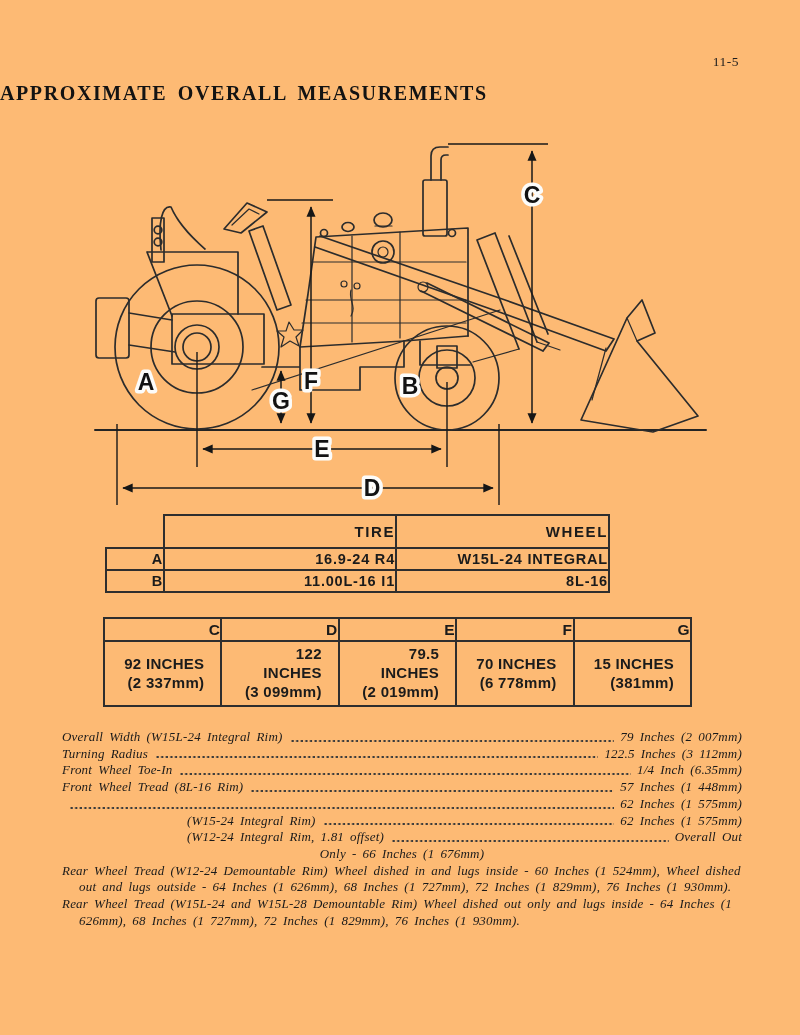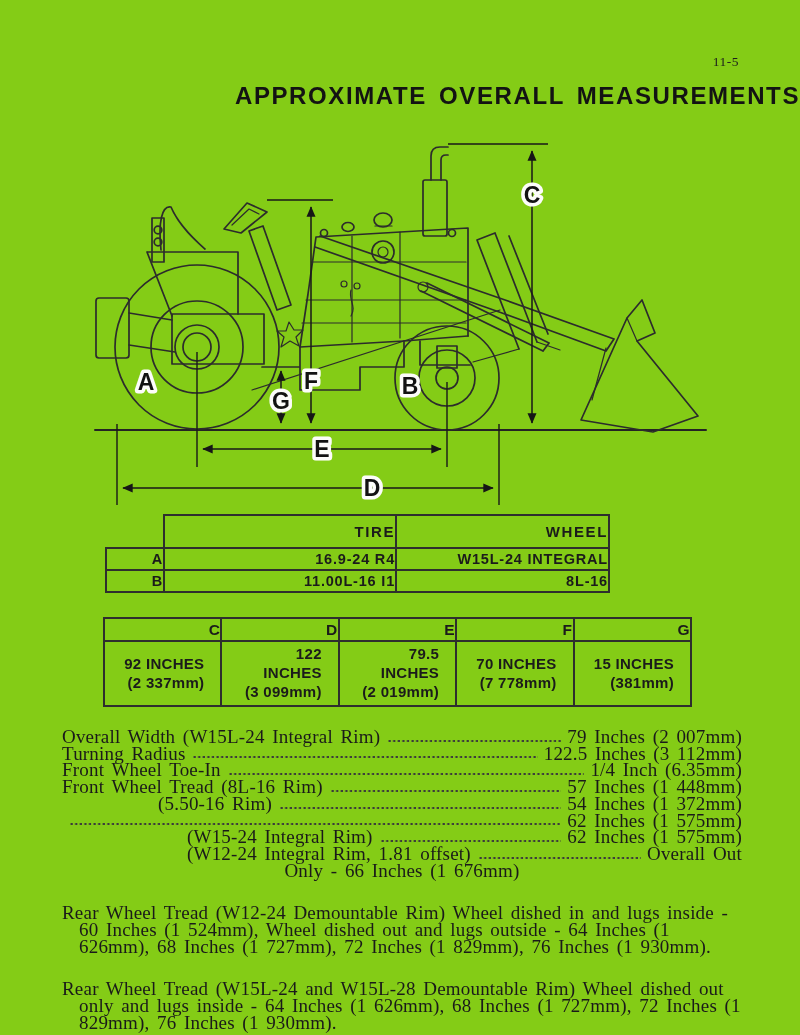--- a/index.html
+++ b/index.html
@@ -1,25 +1,25 @@
 <!DOCTYPE html>
 <html><head>
 <meta charset="utf-8">
 <style>
   html,body{margin:0;padding:0;background:#e8e8e6;}
   .page{
     position:relative;width:800px;height:1035px;margin:0 auto;
-    background:#84cc16;color:#1d1d1d;overflow:hidden;
+    background:#fdba74;color:#1d1d1d;overflow:hidden;
     font-family:"Liberation Serif",serif;
   }
   
   .pagenum{position:absolute;top:54px;right:61px;font-size:13.5px;letter-spacing:.5px;}
   .title{
-    position:absolute;left:0;right:0;top:82px;text-align:right;
-    font-family:Liberation Sans, sans-serif;font-weight:700;font-size:24px;
+    position:absolute;left:0;right:0;top:82px;text-align:left;
+    font-family:Liberation Serif, serif;font-weight:700;font-size:20px;
     letter-spacing:1.6px;word-spacing:4px;color:#131313;
   }
   
   .diagram{position:absolute;left:85px;top:125px;width:630px;height:400px;}
   .ol{stroke:#2c2c2c;stroke-width:1.7;fill:none;stroke-linecap:round;stroke-linejoin:round;}
   .thin{stroke-width:1.2;}
   .dim{stroke:#191919;stroke-width:1.5;fill:none;marker-start:url(#arw);marker-end:url(#arw);}
   .ext{stroke:#191919;stroke-width:1.4;fill:none;}
   .ground{stroke:#242424;stroke-width:2;}
   .lbl{
@@ -31,32 +31,32 @@
   .tbl{border-collapse:collapse;font-family:"Liberation Sans",sans-serif;font-weight:700;color:#1b1b1b;table-layout:fixed;}
   .tbl td{border:2.5px solid #2e2e2e;text-align:right;vertical-align:middle;padding:0;}
   .t1{position:absolute;left:105px;top:514px;width:503px;}
   .t1 .hrow td{height:31px;font-size:15px;letter-spacing:1.6px;}
   .t1 .drow td{height:20px;font-size:14.5px;letter-spacing:.8px;}
   .t1 td.blank{border:none;background:transparent;}
   .t2{position:absolute;left:103px;top:617px;width:589px;}
   .t2 .hrow td{height:21px;font-size:15.5px;letter-spacing:.5px;}
   .t2 .drow td{height:52px;font-size:15px;line-height:19px;letter-spacing:.3px;padding:2px 16px 4px;}
   
-  .specs{position:absolute;left:62px;top:729px;width:680px;font-size:19px;line-height:16.7px;letter-spacing:.2px;word-spacing:2.6px;color:#1a1a1a;}
+  .specs{position:absolute;left:62px;top:729px;width:680px;font-size:13px;line-height:16.7px;letter-spacing:.2px;word-spacing:2.6px;color:#1a1a1a;font-style:italic;}
   .srow{display:flex;}
   .srow .lab,.srow .val{white-space:nowrap;}
   .ind1 .lab{padding-left:96px;}
   .ind2 .lab{padding-left:125px;}
   .lead{
     flex:1 1 auto;min-width:18px;height:4px;margin:0 6px 3px 8px;align-self:flex-end;
     background-image:radial-gradient(circle at 1.6px 2px,#3b3b3b 1.05px,transparent 1.4px);
     background-size:4.6px 4px;background-repeat:repeat-x;
   }
   .only{text-align:center;}
-  .para{text-indent:-17px;padding-left:17px;margin-top:26px;}
+  .para{text-indent:-17px;padding-left:17px;}
 </style>
 </head>
 <body>
 
 <div class="page">
 
   <div class="pagenum">11-5</div>
   <div class="title">APPROXIMATE OVERALL MEASUREMENTS</div>
 
   <svg class="diagram" viewBox="85 125 630 400" xmlns="http://www.w3.org/2000/svg">
@@ -215,21 +215,21 @@
       <td>
         <div>122 INCHES</div>
         <div>(3 099mm)</div>
       </td>
       <td>
         <div>79.5 INCHES</div>
         <div>(2 019mm)</div>
       </td>
       <td>
         <div>70 INCHES</div>
-        <div>(7 778mm)</div>
+        <div>(6 778mm)</div>
       </td>
       <td>
         <div>15 INCHES</div>
         <div>(381mm)</div>
       </td>
     </tr>
   </tbody>
     </table>
 
   <div class="specs">
@@ -245,25 +245,20 @@
     </div>
     <div class="srow">
       <span class="lab">Front Wheel Toe-In</span>
       <span class="lead"></span>
       <span class="val">1/4 Inch (6.35mm)</span>
     </div>
     <div class="srow">
       <span class="lab">Front Wheel Tread (8L-16 Rim)</span>
       <span class="lead"></span>
       <span class="val">57 Inches (1 448mm)</span>
-    </div>
-    <div class="srow ind1">
-      <span class="lab">(5.50-16 Rim)</span>
-      <span class="lead"></span>
-      <span class="val">54 Inches (1 372mm)</span>
     </div>
     <div class="srow">
       <span class="lead"></span>
       <span class="val">62 Inches (1 575mm)</span>
     </div>
     <div class="srow ind2">
       <span class="lab">(W15-24 Integral Rim)</span>
       <span class="lead"></span>
       <span class="val">62 Inches (1 575mm)</span>
     </div>

